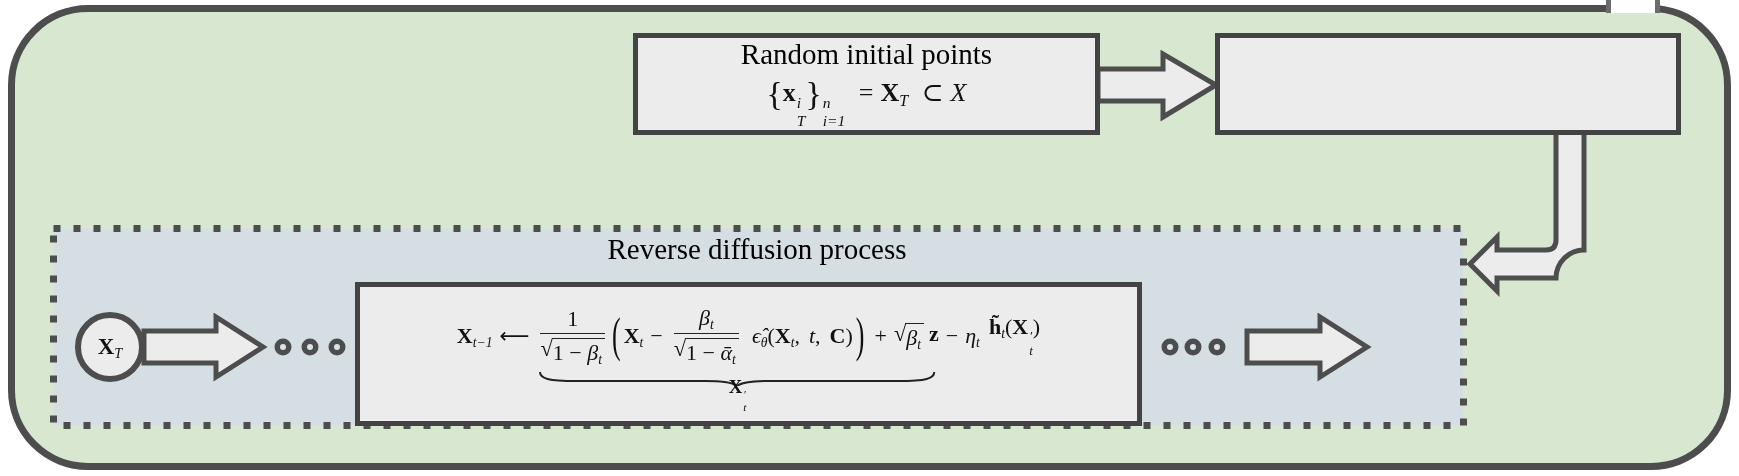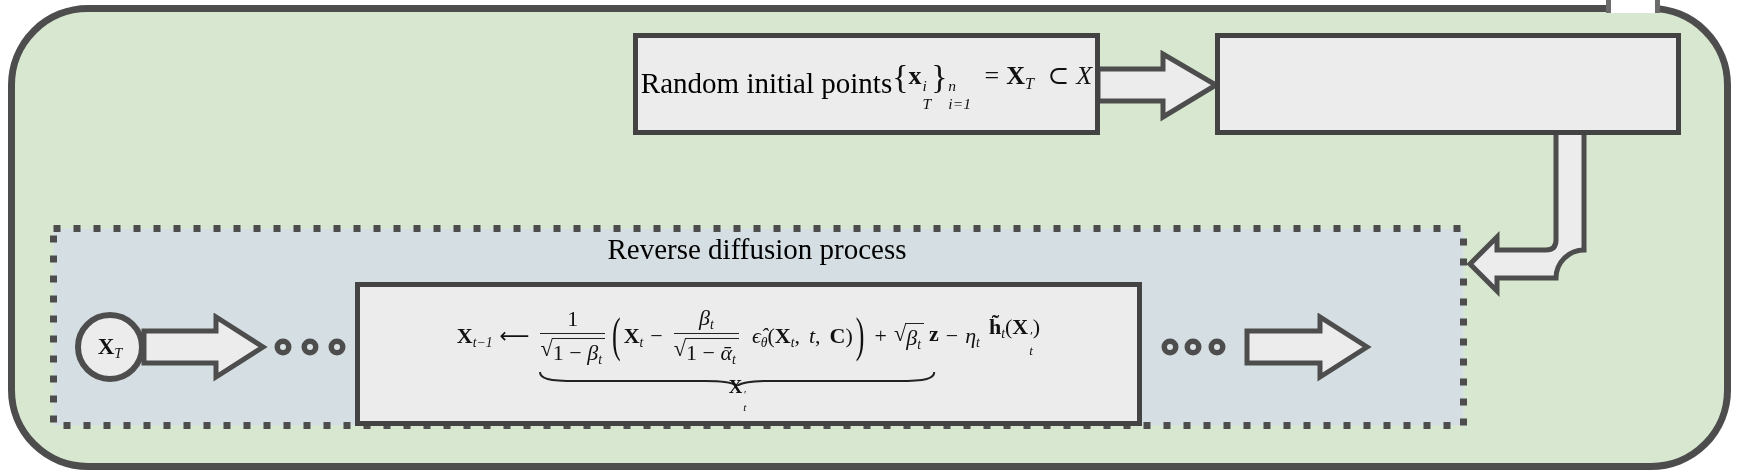--- a/index.html
+++ b/index.html
@@ -10,21 +10,21 @@
   .container{
     position:absolute;left:8px;top:5px;width:1723px;height:465px;box-sizing:border-box;
     background:#d8e8d0;border:7px solid #4d4d4d;border-radius:80px;
   }
   .notch{
     position:absolute;left:1606px;top:0;width:54px;height:13px;background:#ffffff;
     border-left:5px solid #6b6b6b;border-right:5px solid #6b6b6b;box-sizing:border-box;
   }
   .panel{
     position:absolute;box-sizing:border-box;background:#ececec;border:5px solid #434343;
-    display:flex;flex-direction:row;align-items:center;justify-content:center;
+    display:flex;flex-direction:column;align-items:center;justify-content:center;
   }
   .box-title{font-size:29px;line-height:1.15;}
   .box-math{font-size:26px;margin-top:3px;white-space:nowrap;color:#111;}
   .region{position:absolute;left:50px;top:225px;width:1417px;height:204px;}
   .region-bg{position:absolute;left:0;top:0;}
   .region-title{position:absolute;left:0;right:3px;top:8px;text-align:center;font-size:29px;}
   .node{
     position:absolute;width:70px;height:70px;box-sizing:border-box;border-radius:50%;
     background:#ececec;border:6px solid #4d4d4d;display:flex;align-items:center;justify-content:center;
     font-size:23px;white-space:nowrap;color:#111;

